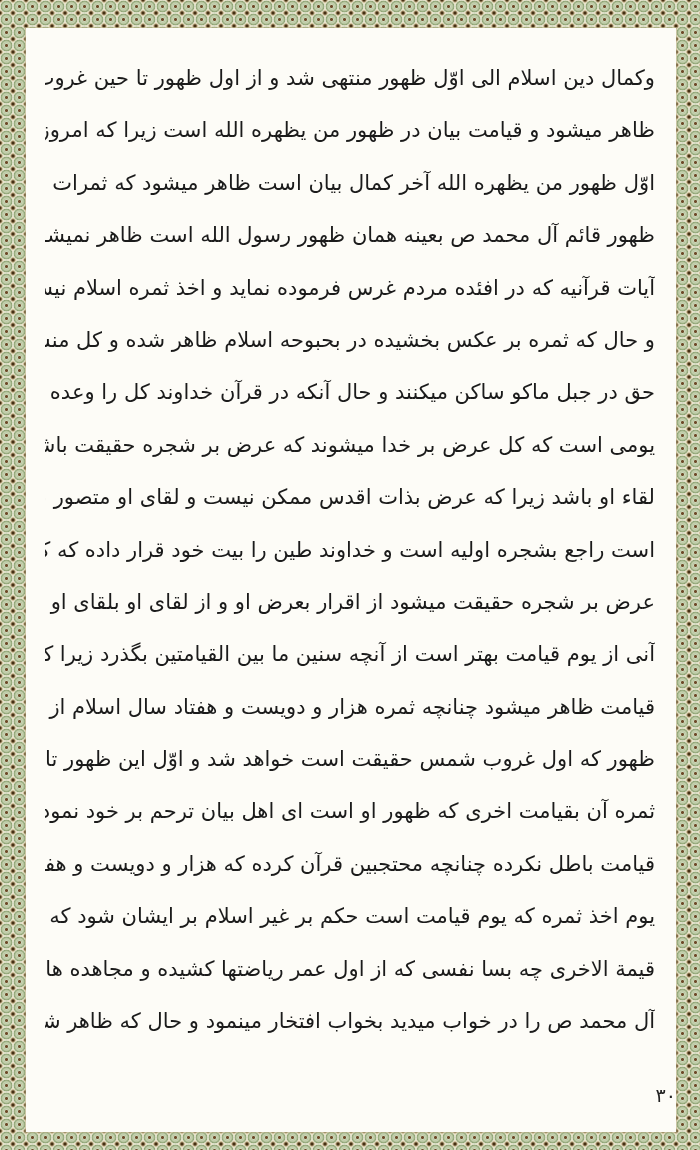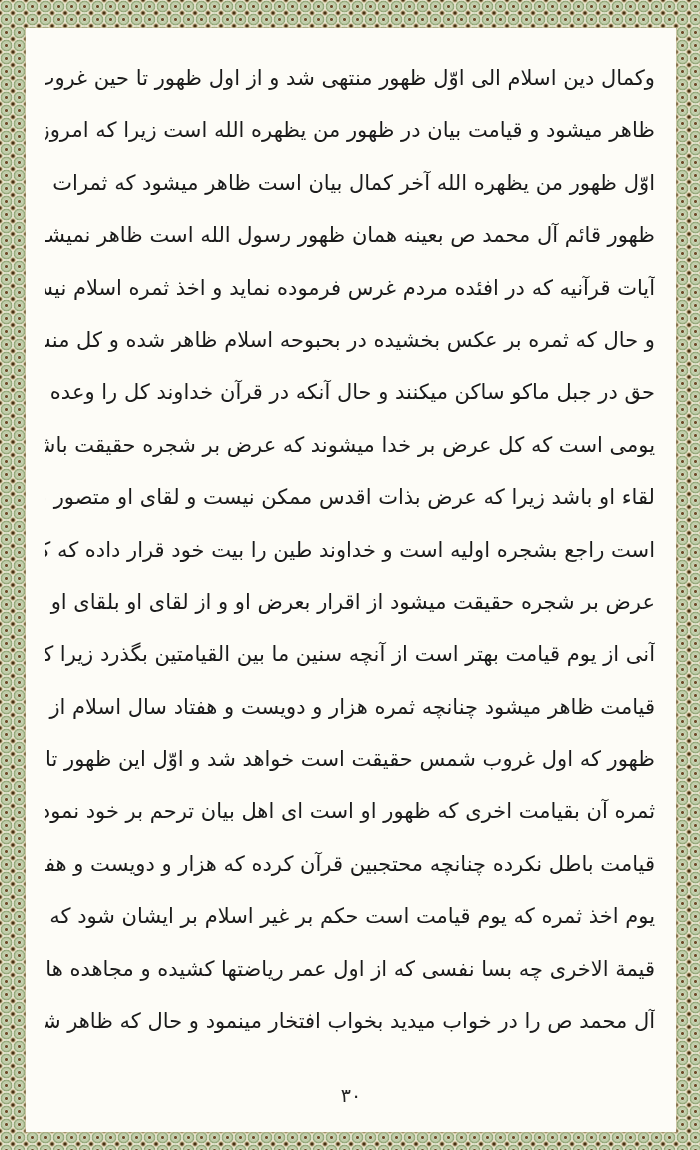--- a/index.html
+++ b/index.html
@@ -61,21 +61,21 @@
   }
 
   
   .text-line span { letter-spacing: -0.2px; }
 
   .page-number {
     position: absolute;
     bottom: 26px;
     left: 0;
     right: 0;
-    text-align: center;
+    text-align: right;
     font-size: 19px;
     color: #222222;
     font-family: "DejaVu Sans", sans-serif;
   }
 </style>
 </head>
 <body>
 
 <div class="canvas">
 

